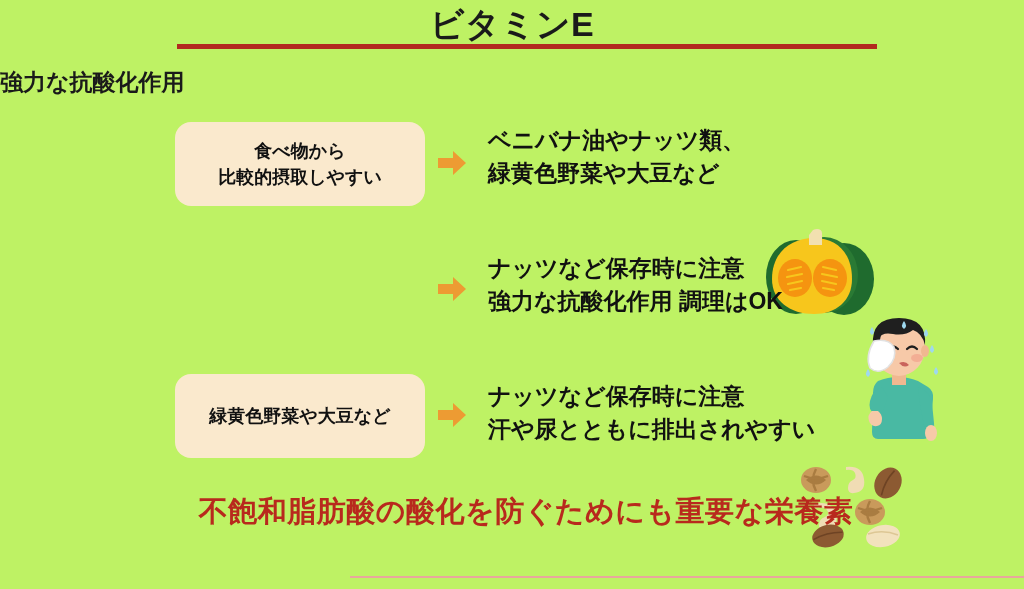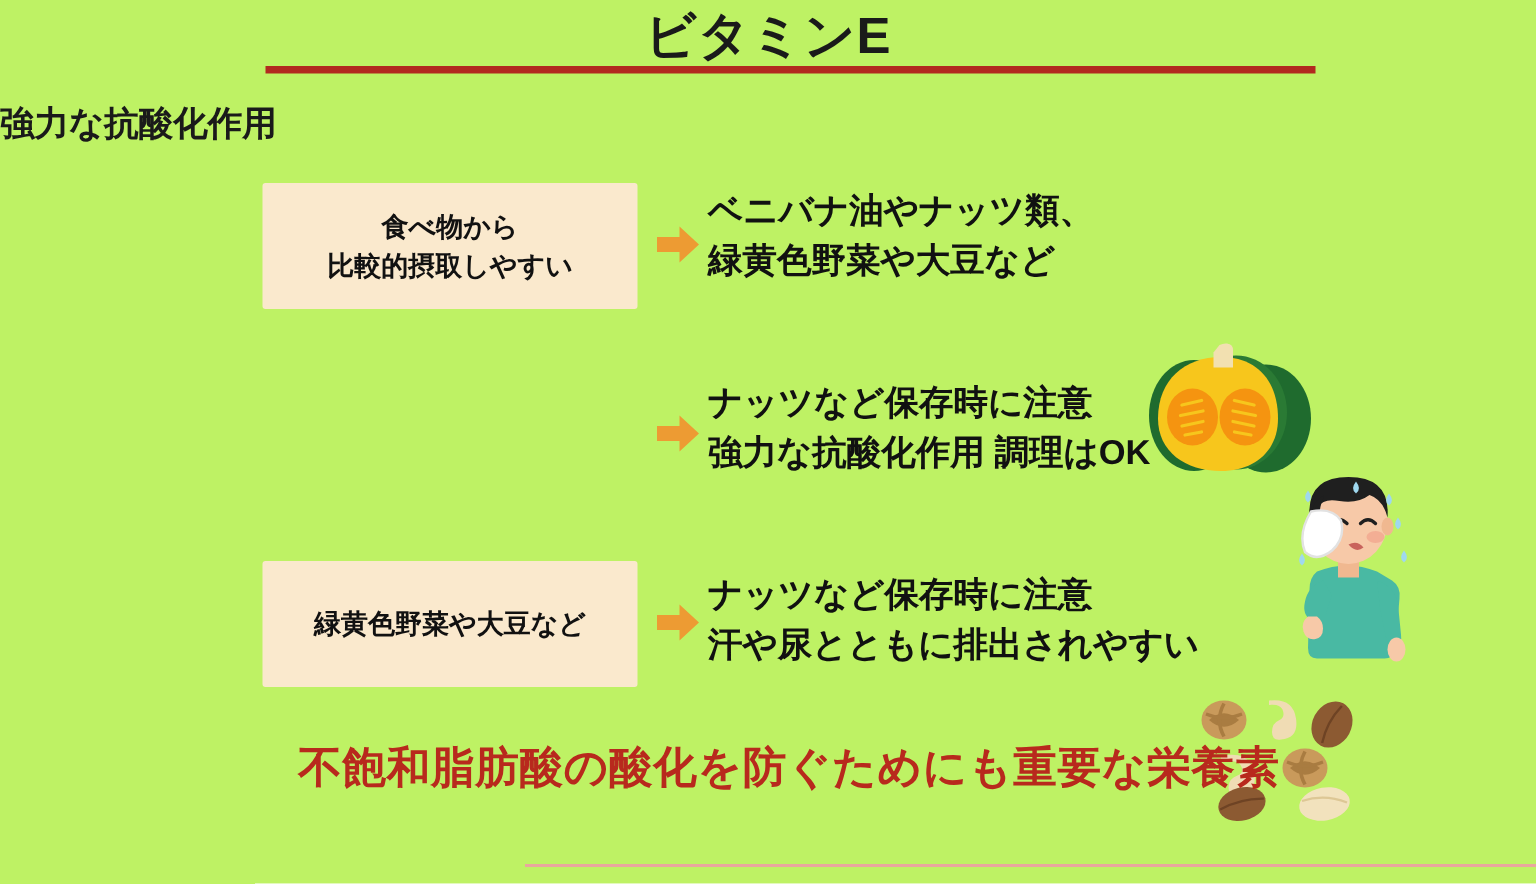--- a/index.html
+++ b/index.html
@@ -63,21 +63,21 @@
   #row-1 { top: 244px; }
   #row-2 { top: 370px; }
 
   .label-box {
     position: absolute;
     left: 175px;
     top: 4px;
     width: 250px;
     height: 84px;
     background: #fae9cd;
-    border-radius: 2px;
+    border-radius: 16px;
     display: flex;
     align-items: center;
     justify-content: center;
     text-align: center;
     box-sizing: border-box;
     padding: 0 8px;
   }
   .label-text {
     font-size: 18px;
     font-weight: bold;
@@ -89,21 +89,21 @@
   .arrow {
     position: absolute;
     left: 437px;
     top: 30px;
     width: 30px;
     height: 30px;
   }
 
   .detail-text {
     position: absolute;
-    left: 472px;
+    left: 488px;
     top: 2px;
     width: 400px;
     font-size: 23px;
     font-weight: bold;
     color: #111111;
     line-height: 1.42;
     white-space: pre-line;
   }
   #row-0 .detail-text { top: 6px; }
   #row-1 .detail-text { top: 8px; }

